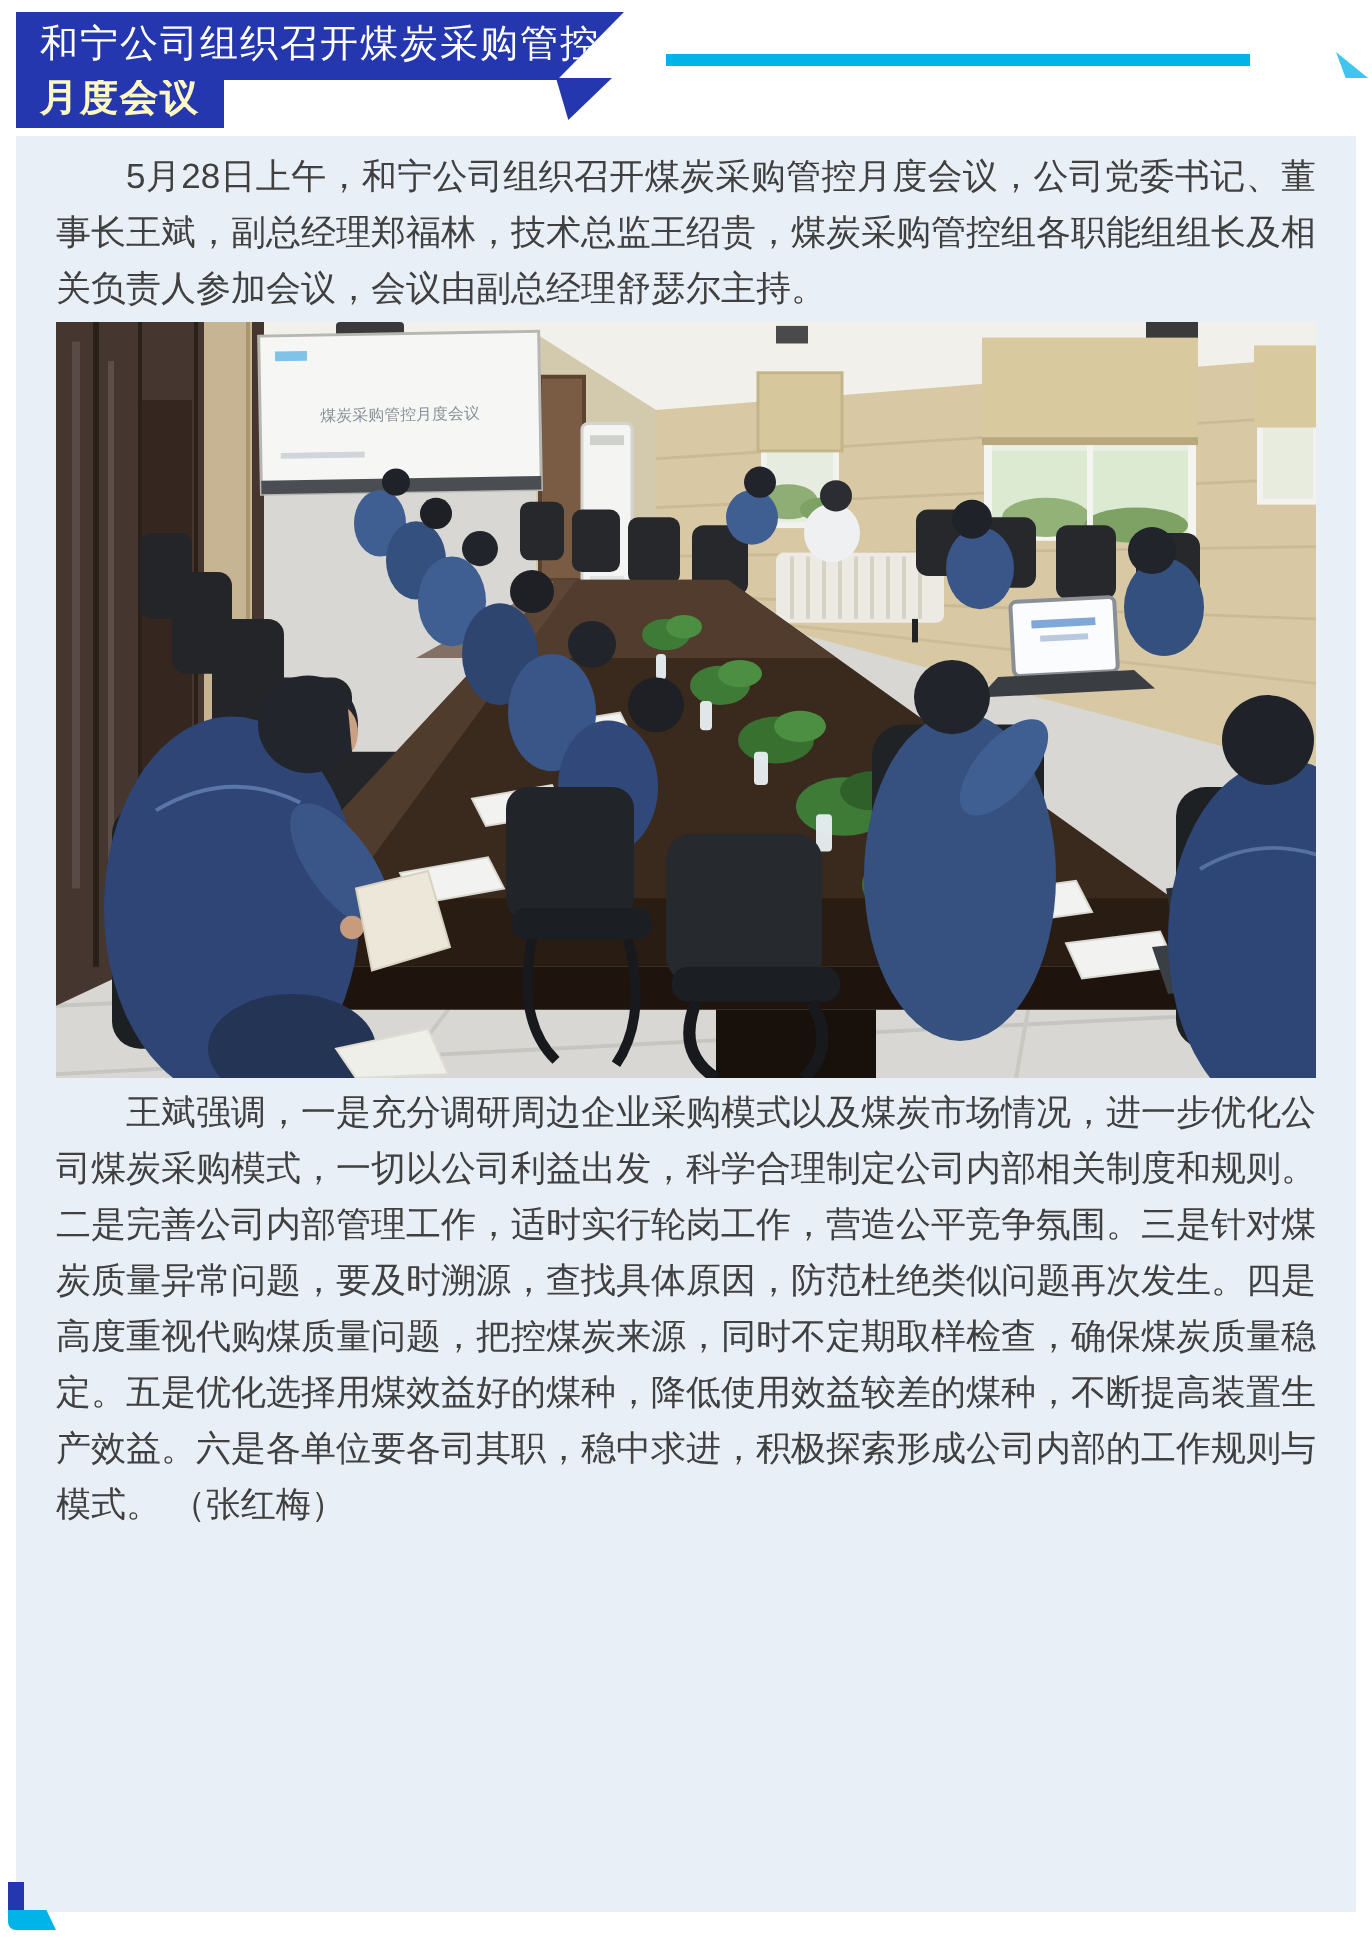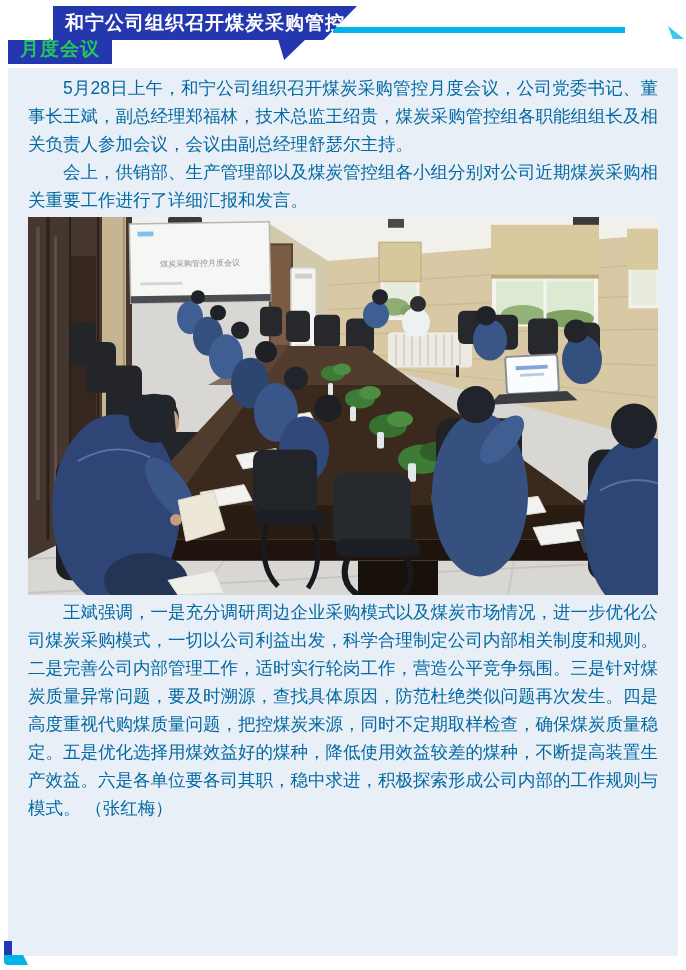--- a/index.html
+++ b/index.html
@@ -10,48 +10,47 @@
   }
   .page{position:absolute;inset:0;}
   .panel{
     position:absolute;left:8px;top:68px;width:670px;height:888px;
     background:#e9eff7;
   }
   
   .banner{position:absolute;left:8px;top:6px;z-index:3;}
   .banner-l1{
     width:304px;height:34px;line-height:34px;
-    background:#2437ae;color:#ffffff;font-weight:bold;font-size:19px;
+    background:#2437ae;color:#ffffff;font-weight:normal;font-size:19px;
     padding-left:12px;box-sizing:border-box;letter-spacing:1px;
     clip-path:polygon(0 0,100% 0,89% 100%,0 100%);
-    margin-left:45px;
   }
   .banner-tail{
     position:absolute;left:270px;top:33px;width:28px;height:21px;
     background:#2437ae;clip-path:polygon(0 0,100% 0,22% 100%);
   }
   .banner-l2{
     width:max-content;height:22px;line-height:20px;
-    background:#2437ae;color:#22c55e;font-weight:bold;font-size:19px;
-    padding:0 12px 2px 12px;letter-spacing:1px;font-family:Liberation Mono, monospace;
+    background:#2437ae;color:#fef9c3;font-weight:bold;font-size:19px;
+    padding:0 12px 2px 12px;letter-spacing:1px;
   }
   .accent-bar{
     position:absolute;left:333px;top:27px;width:292px;height:6px;
     background:#00b4e8;z-index:2;
   }
   .accent-tri{
     position:absolute;left:668px;top:26px;width:16px;height:13px;
     background:#3ec6ec;clip-path:polygon(0 0,100% 100%,30% 100%);z-index:2;
   }
   
   .article{
     position:absolute;left:28px;top:74px;width:630px;z-index:2;
   }
   .article p{
-    margin:0;font-size:17.5px;line-height:28px;color:#0369a1;
+    margin:0;font-size:17.5px;line-height:28px;color:#404040;
     text-align:justify;text-indent:2em;
   }
   figure.photo{
     margin:3px 0;width:630px;height:378px;overflow:hidden;
     background:#d8d7d3;
   }
   
   .corner-mark-v{
     position:absolute;left:4px;top:941px;width:8px;height:18px;
     background:#2437ae;z-index:3;
@@ -73,21 +72,20 @@
   <div class="banner">
     <div class="banner-l1">和宁公司组织召开煤炭采购管控</div>
     <div class="banner-tail"></div>
     <div class="banner-l2">月度会议</div>
   </div>
   <div class="accent-bar"></div>
   <div class="accent-tri"></div>
 
   <div class="article">
     <p>5月28日上午，和宁公司组织召开煤炭采购管控月度会议，公司党委书记、董事长王斌，副总经理郑福林，技术总监王绍贵，煤炭采购管控组各职能组组长及相关负责人参加会议，会议由副总经理舒瑟尔主持。</p>
-    <p>会上，供销部、生产管理部以及煤炭管控组各小组分别对公司近期煤炭采购相关重要工作进行了详细汇报和发言。</p>
 
     <figure class="photo">
       <svg width="630" height="378" viewBox="0 0 630 387" preserveAspectRatio="none">
 
         <g>
           <rect x="0" y="0" width="630" height="387" fill="#d8d7d3"></rect>
           <path d="M0,350 L630,322" stroke="#c6c5c0" stroke-width="2" fill="none"></path>
           <path d="M0,385 L630,352" stroke="#c6c5c0" stroke-width="2" fill="none"></path>
           <path d="M170,387 L235,300" stroke="#c9c8c3" stroke-width="2" fill="none"></path>
           <path d="M330,387 L362,305" stroke="#c9c8c3" stroke-width="2" fill="none"></path>

